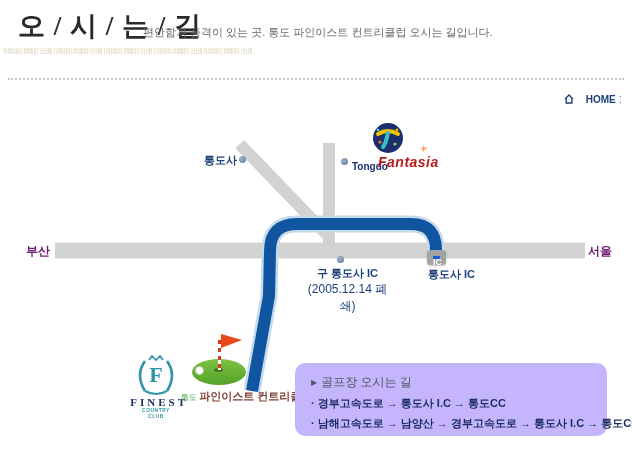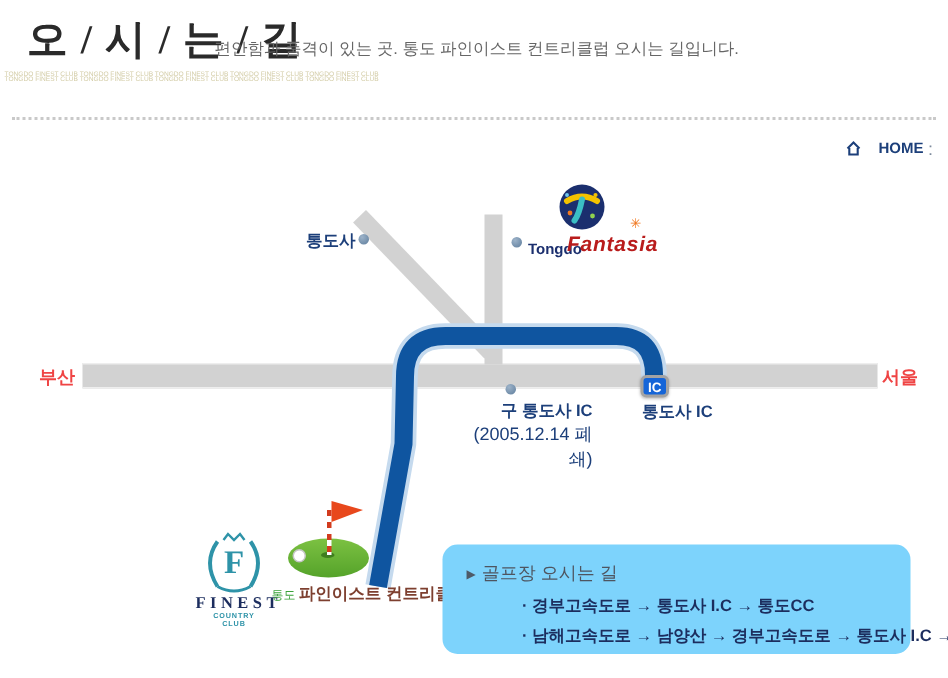--- a/index.html
+++ b/index.html
@@ -18,26 +18,26 @@
   .bc-path { cursor:pointer; }
 
   
   .map { position:absolute; left:0; top:110px; width:632px; height:342px; }
   .road { position:absolute; background:#d2d2d2; }
   .road-h { left:55px; top:132px; width:530px; height:17px; border-top:1px solid #eee; border-bottom:1px solid #eee; }
   .road-v { left:323px; top:33px; width:12px; height:100px; }
   .road-diag { left:244px; top:30px; width:126px; height:12px; transform:rotate(46deg); transform-origin:left top; }
   .blue-svg { position:absolute; left:0; top:0; }
 
-  .city { position:absolute; font-size:12px; font-weight:bold; color:#ef4444; }
+  .city { position:absolute; font-size:12px; font-weight:bold; color:#701a75; }
   .lbl { position:absolute; font-size:11px; font-weight:bold; color:#1c3f7a; }
   .dot { position:absolute; width:7px; height:7px; border-radius:50%; background:radial-gradient(circle at 35% 30%, #9db3c9, #5e7d9c); }
 
-  .ic-badge { position:absolute; left:427px; top:140px; width:19px; height:15px; background:#1565d8; border:2px solid #a3a3a3; border-radius:4px; color:#fff; font-size:9px; font-weight:bold; text-align:center; line-height:13px; box-shadow:0 1px 2px rgba(0,0,0,.25); }
-  .old-ic { position:absolute; left:300px; top:156px; width:95px; text-align:right; }
+  .ic-badge { position:absolute; left:427px; top:140px; width:19px; height:15px; background:#1565d8; border:6px solid #a3a3a3; border-radius:4px; color:#fff; font-size:9px; font-weight:bold; text-align:center; line-height:13px; box-shadow:0 1px 2px rgba(0,0,0,.25); }
+  .old-ic { position:absolute; left:300px; top:156px; width:95px; text-align:center; }
   .old-ic .name { font-size:11px; font-weight:bold; color:#1c3f7a; }
   .old-ic .note { font-size:12px; color:#1c3f7a; }
 
   
   .fantasia-logo { position:absolute; left:371px; top:11px; }
   .f-tongdo { position:absolute; left:352px; top:51px; font-size:10px; font-weight:bold; color:#1b2f6e; }
   .f-fantasia { position:absolute; left:378px; top:44px; font-size:14px; font-weight:bold; font-style:italic; color:#b91c1c; letter-spacing:.5px; }
   .f-star { position:absolute; left:420px; top:34px; font-size:9px; color:#f07820; font-style:normal; }
 
   
@@ -48,24 +48,24 @@
   .club-label .nm { font-size:11px; font-weight:bold; color:#7d3f2f; }
 
   
   .green { position:absolute; left:192px; top:249px; width:54px; height:26px; border-radius:50%; background:linear-gradient(#7cc142, #55a32a); }
   .ball { position:absolute; left:195px; top:256px; width:9px; height:9px; border-radius:50%; background:#fff; border:1px solid #c5c5c5; }
   .hole { position:absolute; left:214px; top:258px; width:9px; height:4px; border-radius:50%; background:#3f7d1f; }
   .pole { position:absolute; left:218px; top:230px; width:3px; height:30px; background:repeating-linear-gradient(#d23b1e 0 4px, #fff 4px 8px); }
   .flag { position:absolute; left:221px; top:224px; width:0; height:0; border-left:21px solid #e8481c; border-top:6px solid transparent; border-bottom:8px solid transparent; }
 
   
-  .info-box { position:absolute; left:295px; top:253px; width:312px; height:73px; background:#7dd3fc; border-radius:10px; padding:11px 14px 0 16px; }
+  .info-box { position:absolute; left:295px; top:253px; width:312px; height:73px; background:#c4b5fd; border-radius:10px; padding:11px 14px 0 16px; }
   .info-title { font-size:12px; color:#4e5560; }
   .info-title .tri { font-size:8px; color:#4e5a68; margin-right:4px; vertical-align:1px; }
-  .route { font-size:11px; font-weight:bold; color:#1c2d5e; margin-top:5px; white-space:nowrap;margin-left:37px; }
+  .route { font-size:11px; font-weight:bold; color:#1c2d5e; margin-top:5px; white-space:nowrap; }
   .route .b { margin-right:3px; }
 </style>
 </head>
 <body>
 
 <div class="page">
 
   <div class="title">오 / 시 / 는 / 길</div>
   <div class="subtitle">편안함과 품격이 있는 곳. 통도 파인이스트 컨트리클럽 오시는 길입니다.</div>
   <div class="deco">

